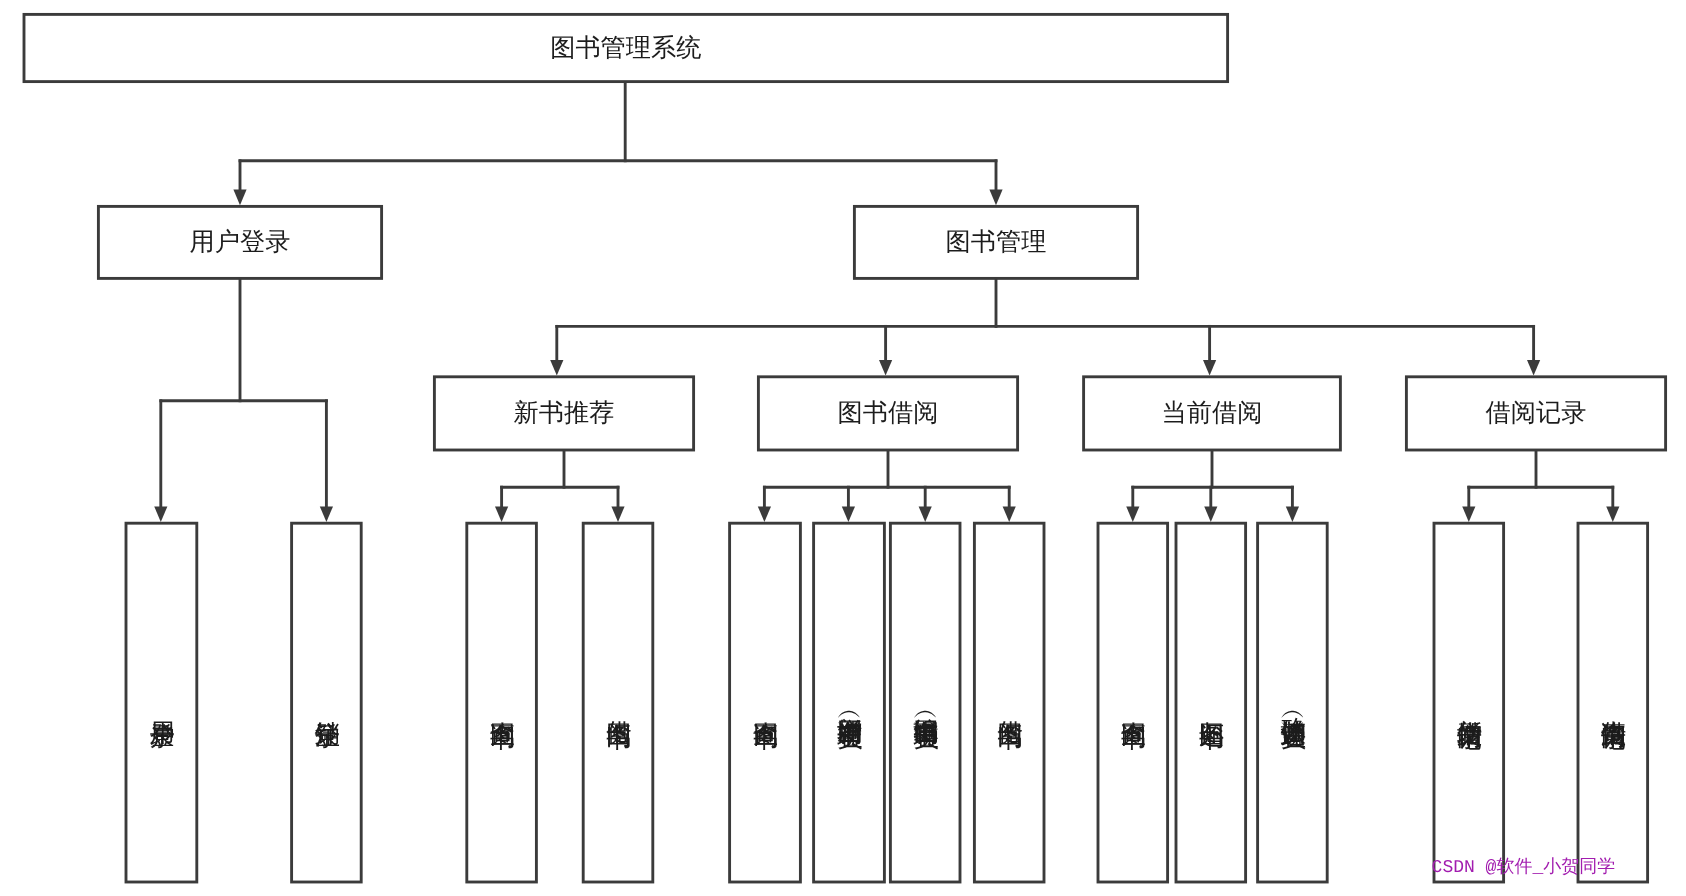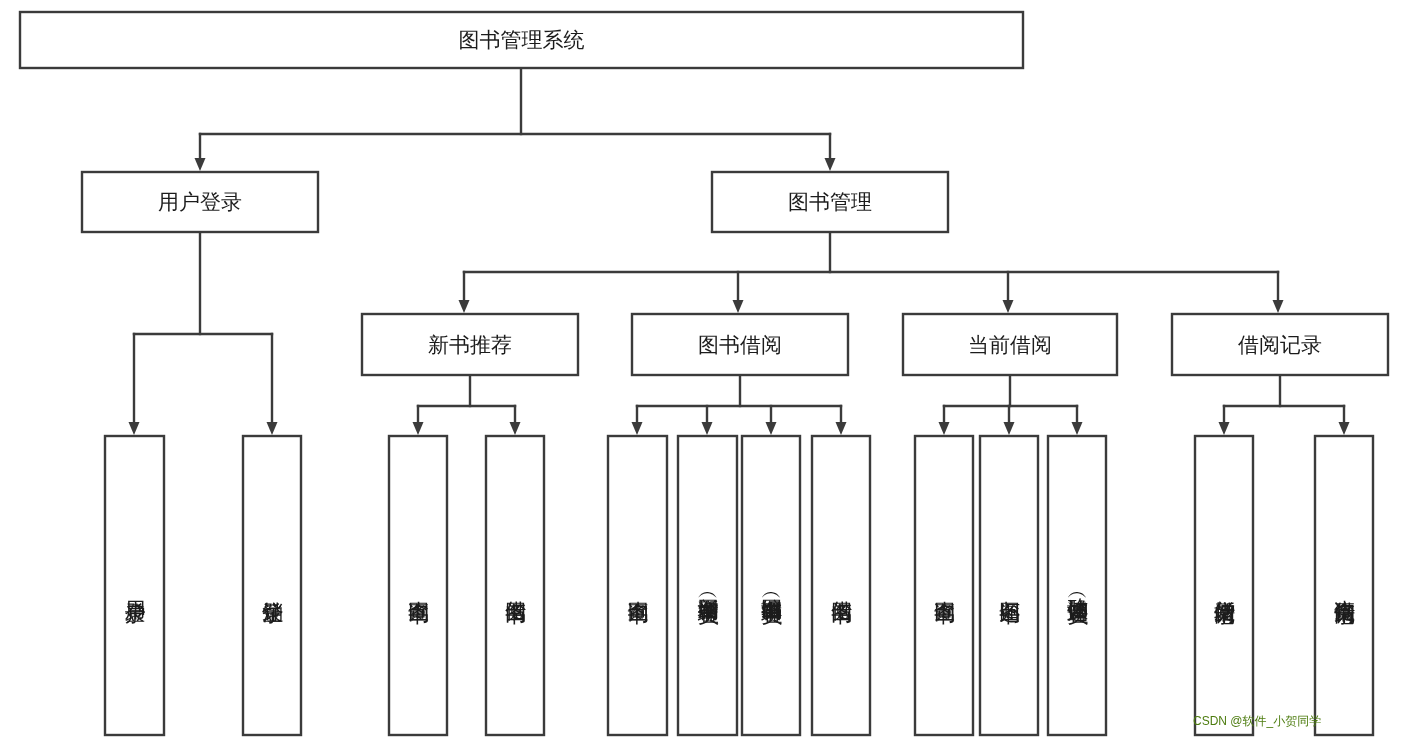--- a/index.html
+++ b/index.html
@@ -24,23 +24,23 @@
     writing-mode:vertical-rl;
     text-orientation:upright;
     font-size:21px;line-height:1.12;
     color:#1c1c1c;
     letter-spacing:1px;
     white-space:nowrap;
     pointer-events:none;
   }
   .watermark{
     position:absolute;
-    font-size:12px;
-    color:#4d7c0f;
-    font-family:Liberation Sans, sans-serif;
+    font-size:15px;
+    color:#a21caf;
+    font-family:Liberation Mono, monospace;
     white-space:nowrap;
     user-select:none;
   }
 </style>
 </head>
 <body>
 
 <div id="diagram-root">
 
   <svg id="tree-svg" viewBox="0 0 1405 747" xmlns="http://www.w3.org/2000/svg">

